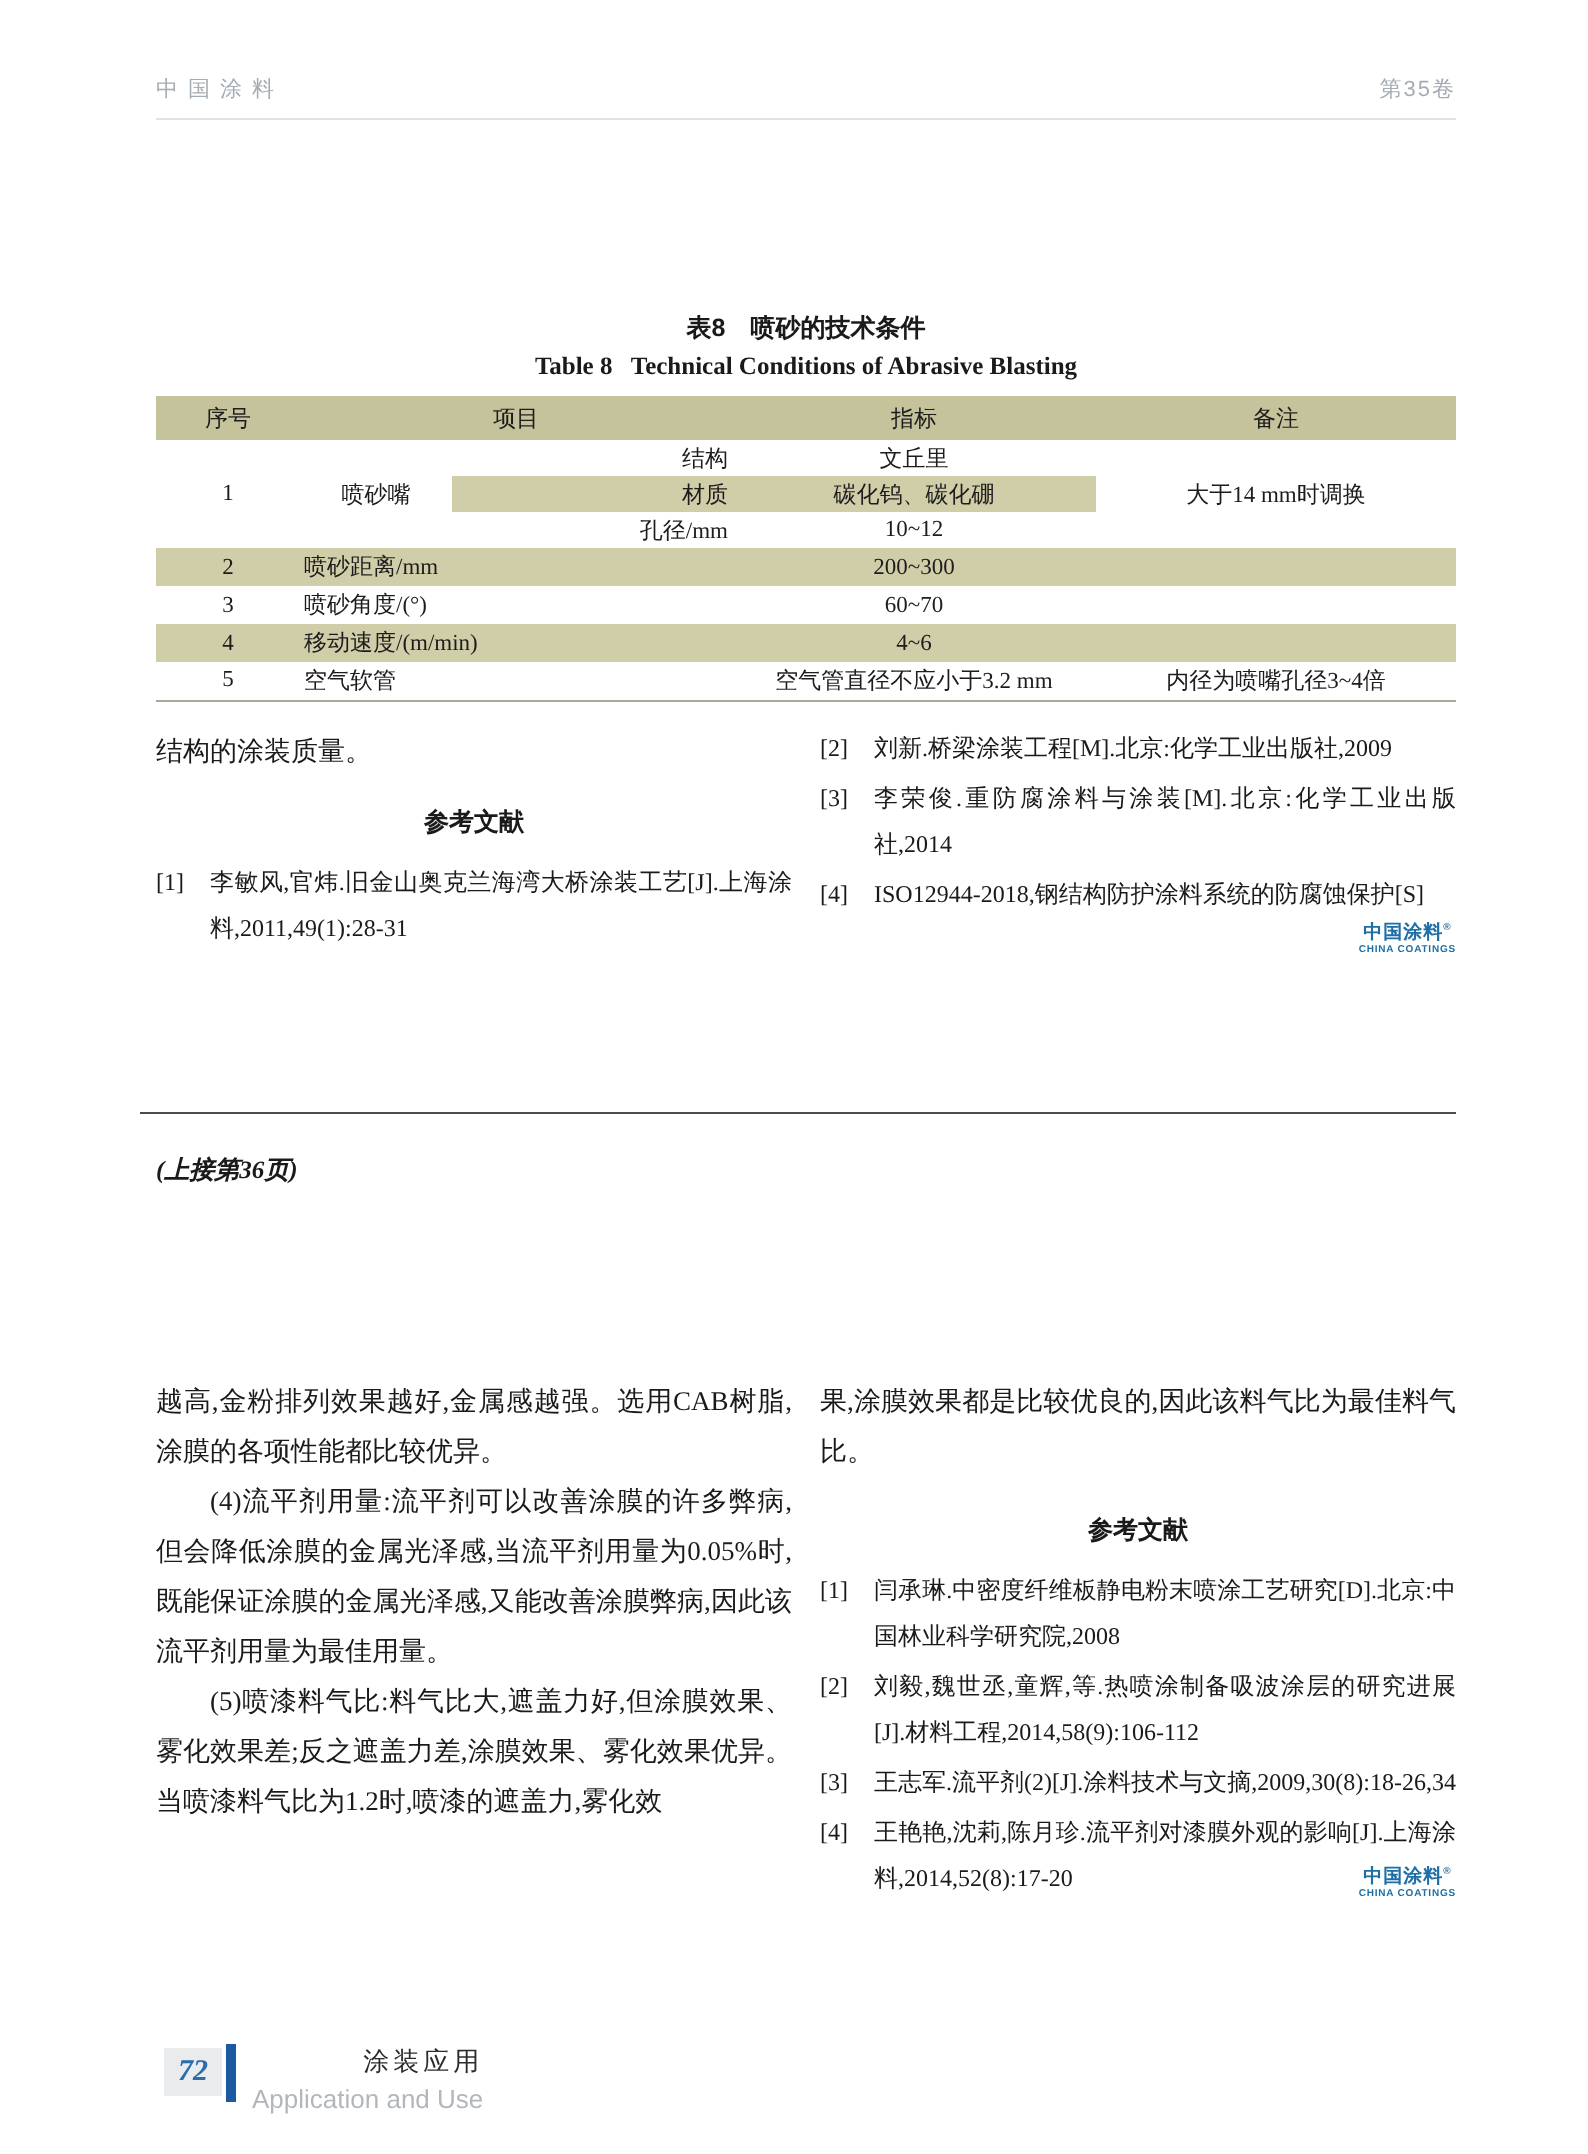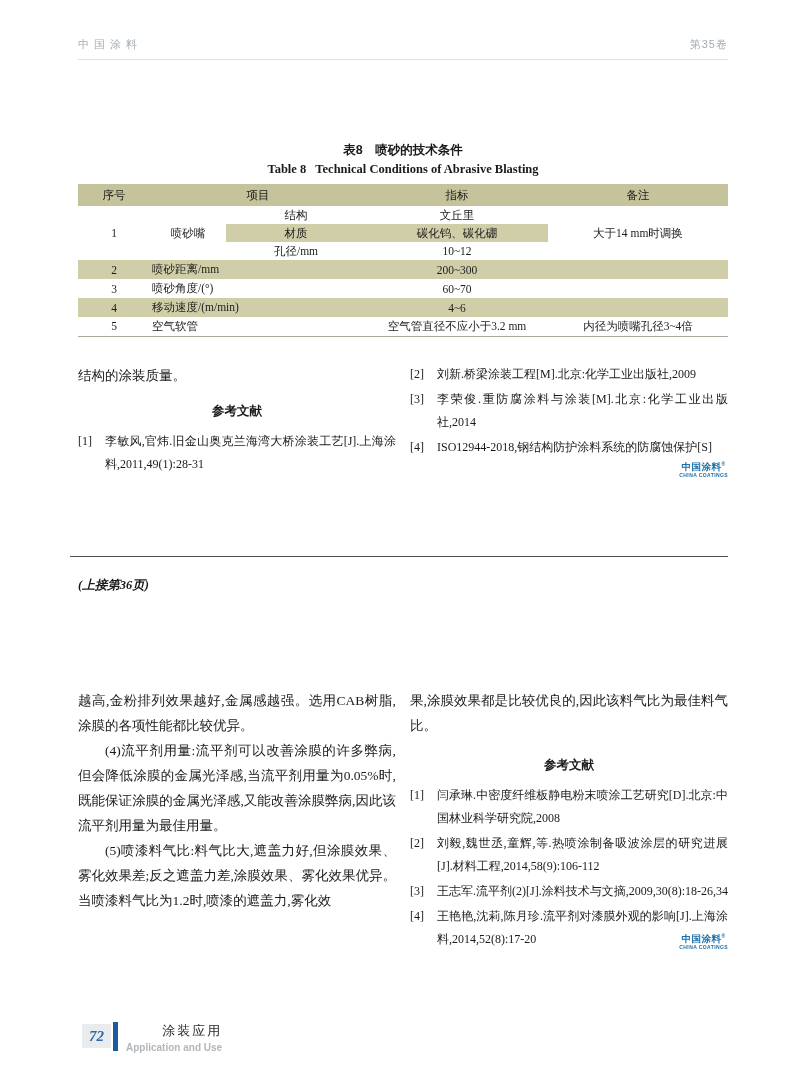--- a/index.html
+++ b/index.html
@@ -17,41 +17,41 @@
     display:flex; justify-content:space-between; align-items:flex-end;
     padding-bottom:7px; border-bottom:1px solid var(--rule-gray,#dfe3e7);
     color:var(--header-gray,#a4acb4);
     font-family:"Liberation Sans","DejaVu Sans",sans-serif;
     font-size:11px;
   }
   .runhead .journal { letter-spacing:5px; }
   .runhead .volume  { letter-spacing:1px; }
 
   
-  .table-block { position:absolute; left:78px; width:650px; top:142px; }
+  .table-block { position:absolute; left:78px; width:650px; top:156px; }
   .tbl-title-cn {
     text-align:center; font-weight:bold; font-size:12.5px; white-space:pre;
     font-family:"Liberation Sans","DejaVu Sans",sans-serif;
   }
   .tbl-title-en {
     text-align:center; font-weight:bold; font-size:12.5px; white-space:pre;
     margin-top:3px; font-family:"Liberation Serif","DejaVu Serif",serif;
   }
   table.tech { width:100%; border-collapse:collapse; margin-top:7px;
     font-size:11.5px; color:#1c1c1c; table-layout:fixed; }
   table.tech td, table.tech th { font-weight:normal; padding:0 2px; vertical-align:middle; }
   table.tech thead tr { background:var(--table-header-bg,#c5c39b); height:22px; }
   table.tech thead th { text-align:center; }
   tr.subrow  { height:18px; }
   tr.datarow { height:19px; }
   tr.stripe  { background:var(--table-stripe-bg,#d0cea9); }
   td.hl      { background:var(--table-stripe-bg,#d0cea9); }
   td.c-no    { text-align:center; }
   td.c-main  { text-align:center; }
-  td.c-sub   { text-align:center; }
+  td.c-sub   { text-align:right; }
   td.c-item  { text-align:left; padding-left:20px; }
   td.c-val   { text-align:center; }
   td.c-rem   { text-align:center; }
   table.tech tbody { border-bottom:1px solid #a9a99e; }
 
   
   .cols { position:absolute; left:78px; width:650px; display:flex; gap:14px; }
   .col  { flex:1 1 0; min-width:0; }
   .sec1 { top:363px; }
   .bodysec { top:688px; }
@@ -91,22 +91,22 @@
     width:29px; height:24px; background:#e9ebec; margin-top:2px;
     display:flex; align-items:center; justify-content:center;
     font-family:"Liberation Serif","DejaVu Serif",serif;
     font-style:italic; font-weight:bold; font-size:15px;
     color:var(--page-number-blue,#2b6cad);
   }
   .footer-bar { width:5px; height:29px; background:var(--footer-bar-blue,#1b5a9e); margin-left:2px; }
   .footer-sec { margin-left:8px;text-align:right; }
   .sec-cn { font-size:13px; color:#2b2b2b; letter-spacing:2px;
     font-family:"Liberation Sans","DejaVu Sans",sans-serif; }
-  .sec-en { font-size:10px; color:#b3b7bb; margin-top:2px;
-    font-family:"Liberation Sans","DejaVu Sans",sans-serif;font-weight:bold; }
+  .sec-en { font-size:13px; color:#b3b7bb; margin-top:2px;
+    font-family:"Liberation Sans","DejaVu Sans",sans-serif; }
 </style>
 </head>
 <body>
 
 <div class="page">
 
   <div class="runhead">
     <span class="journal">中国涂料</span>
     <span class="volume">第35卷</span>
   </div>

